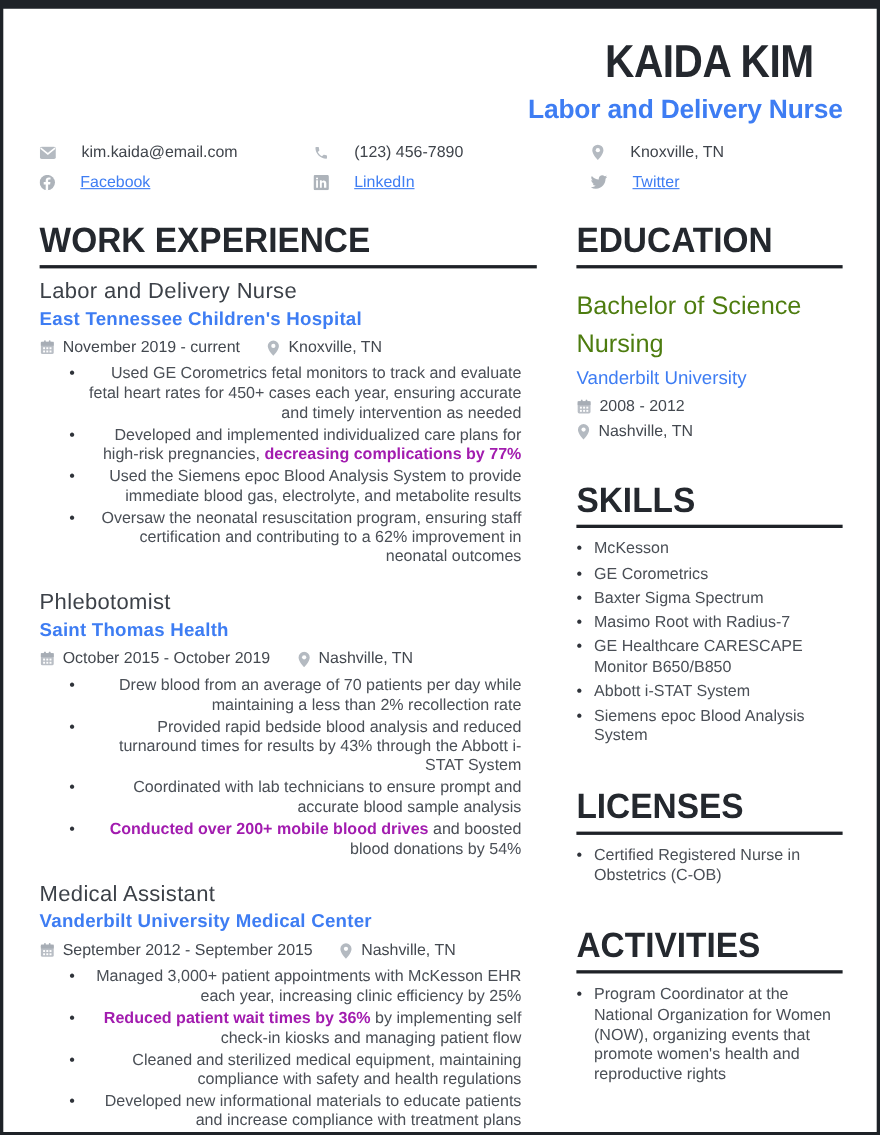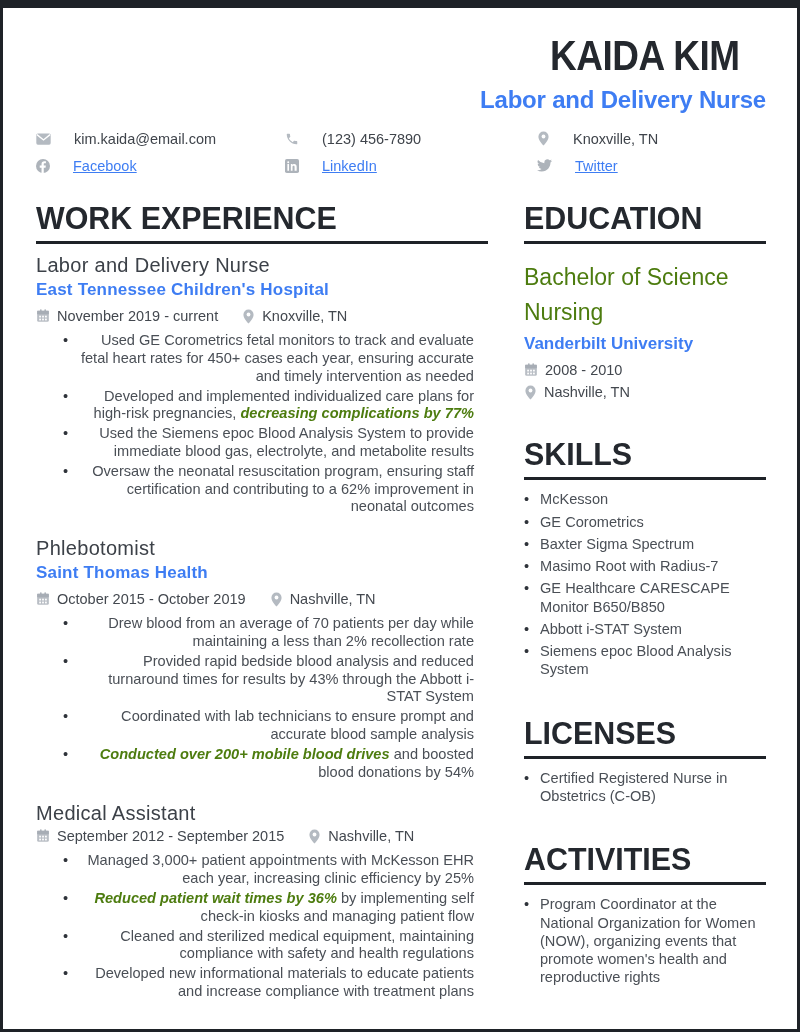--- a/index.html
+++ b/index.html
@@ -36,28 +36,28 @@
   .section-title .cond{transform:scaleX(.95);}
   
   .job{margin-bottom:21px;}
   .job h3{margin:0 0 3px;font-size:20px;font-weight:500;color:#3c4148;letter-spacing:.3px;}
   .company{font-size:17px;font-weight:700;color:var(--accent);margin:0 0 8px;letter-spacing:.2px;}
   .meta{display:flex;gap:24px;align-items:center;font-size:14.5px;color:#43484f;margin-bottom:8px;}
   .meta-item{display:flex;align-items:center;gap:7px;}
   ul.bullets{list-style:none;margin:0;padding:0;font-size:14.6px;line-height:1.22;}
   ul.bullets li{position:relative;padding-left:28px;margin:0 14px 2px;text-align:right;}
   ul.bullets li::before{content:"\2022";position:absolute;left:13px;top:0;color:#2f333a;}
-  .em{font-weight:700;font-style:italic;color:#4d7c0f;}
+  .em{font-weight:700;color:#a21caf;}
   
   .side-section{margin-bottom:37px;}
   ul.side-list{list-style:none;margin:0;padding:0;font-size:14.6px;line-height:1.25;}
   ul.side-list li{position:relative;padding-left:16px;margin:0 0 4px;}
   ul.side-list li::before{content:"\2022";position:absolute;left:0;top:0;color:#2f333a;}
   .edu-degree{font-size:23px;color:#4d7c0f;line-height:1.5;white-space:pre-line;margin:16px 0 5px;}
-  .edu-school{font-size:17px;font-weight:700;color:var(--accent);margin:0 0 8px;}
+  .edu-school{font-size:17px;font-weight:400;color:var(--accent);margin:0 0 8px;}
   .edu-meta{display:flex;flex-direction:column;gap:6px;font-size:14.5px;color:#43484f;}
 </style>
 </head>
 <body>
 
 <div class="page">
 
   <div class="rheader">
     <h1 class="name"><span class="cond">KAIDA KIM</span></h1>
     <div class="headline">Labor and Delivery Nurse</div>
@@ -179,20 +179,21 @@
               </div>
               <ul class="bullets">
                 <li><span>Drew blood from an average of 70 patients per day while maintaining a less than 2% recollection rate</span></li>
                 <li><span>Provided rapid bedside blood analysis and reduced turnaround times for results by 43% through the Abbott i-STAT System</span></li>
                 <li><span>Coordinated with lab technicians to ensure prompt and accurate blood sample analysis</span></li>
                 <li><span class="em">Conducted over 200+ mobile blood drives</span><span> and boosted blood donations by 54%</span></li>
               </ul>
             </article>
             <article class="job">
               <h3>Medical Assistant</h3>
+              <div class="company">Vanderbilt University Medical Center</div>
               <div class="meta">
                 <span class="meta-item">
                   <svg width="14" height="14" viewBox="0 0 24 24">
                     <rect x="2" y="3" width="20" height="19" rx="2.5" fill="#b9bec5"></rect>
                     <rect x="2" y="3" width="20" height="6" fill="#a7adb5"></rect>
                     <rect x="7" y="0.5" width="2.6" height="5" rx="1.2" fill="#a7adb5"></rect>
                     <rect x="14.4" y="0.5" width="2.6" height="5" rx="1.2" fill="#a7adb5"></rect>
                     <g fill="#fff">
                       <rect x="5.5" y="11.5" width="3" height="3"></rect>
                       <rect x="10.5" y="11.5" width="3" height="3"></rect>
@@ -239,21 +240,21 @@
                 <rect x="14.4" y="0.5" width="2.6" height="5" rx="1.2" fill="#a7adb5"></rect>
                 <g fill="#fff">
                   <rect x="5.5" y="11.5" width="3" height="3"></rect>
                   <rect x="10.5" y="11.5" width="3" height="3"></rect>
                   <rect x="15.5" y="11.5" width="3" height="3"></rect>
                   <rect x="5.5" y="16.5" width="3" height="3"></rect>
                   <rect x="10.5" y="16.5" width="3" height="3"></rect>
                   <rect x="15.5" y="16.5" width="3" height="3"></rect>
                 </g>
               </svg>
-            <span>2008 - 2010</span>
+            <span>2008 - 2012</span>
           </span>
           <span class="meta-item">
             <svg width="13" height="15" viewBox="0 0 24 28">
                 <path d="M12 1a9.5 9.5 0 0 0-9.5 9.5C2.5 17.6 12 27 12 27s9.5-9.4 9.5-16.5A9.5 9.5 0 0 0 12 1z" fill="#b4bac1"></path>
                 <circle cx="12" cy="10.3" r="3.6" fill="#fff"></circle>
               </svg>
             <span>Nashville, TN</span>
           </span>
         </div>
       </section>

